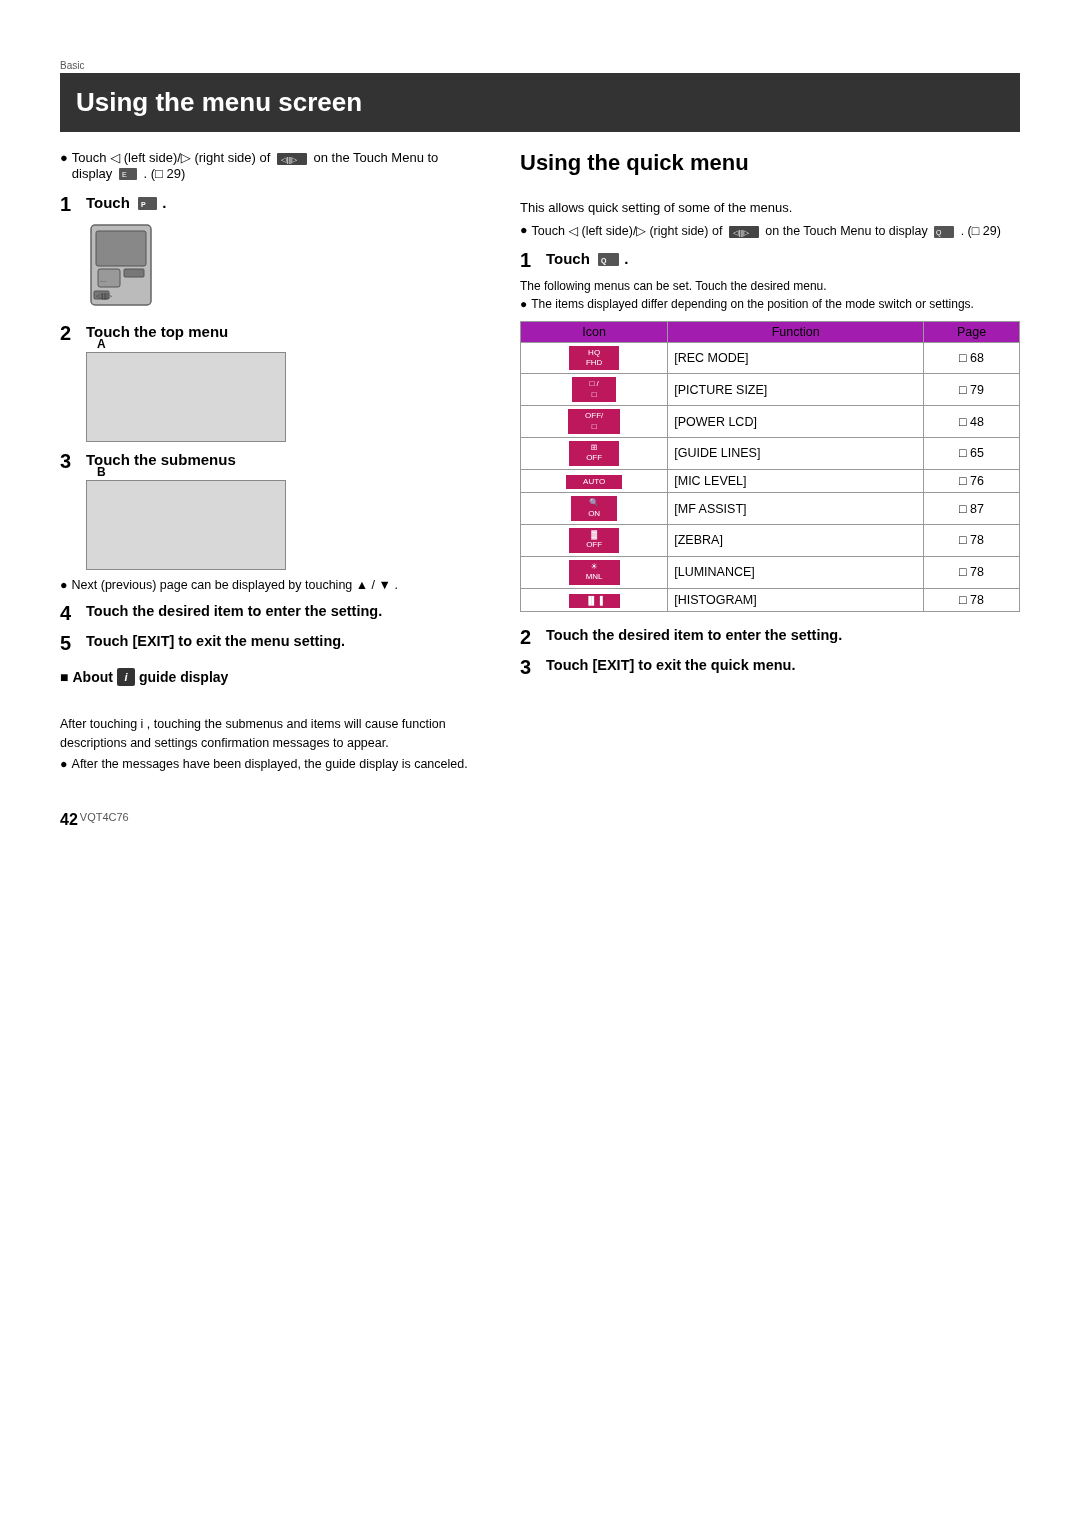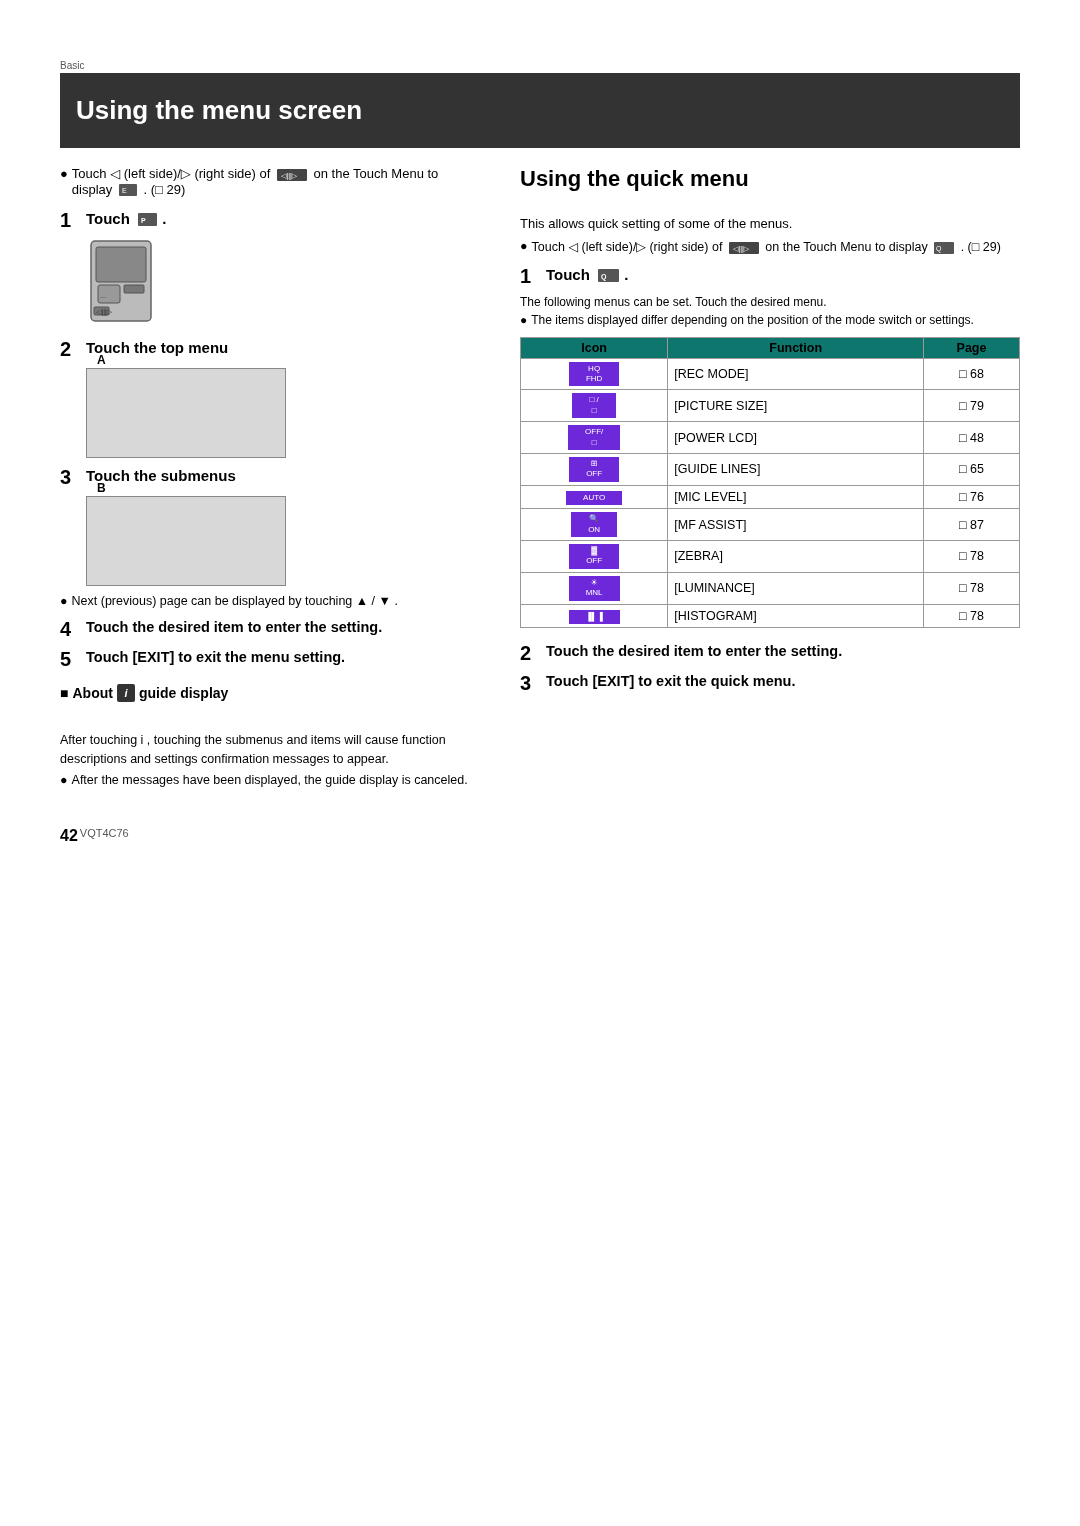--- a/index.html
+++ b/index.html
@@ -17,21 +17,21 @@
       font-size: 10px;
       color: #555;
       margin-bottom: 2px;
     }
 
     .title-bar {
       background: #333;
       color: #fff;
       font-size: 26px;
       font-weight: bold;
-      padding: 22px 16px;
+      padding: 14px 16px;
       margin-bottom: 18px;
     }
 
     .two-col {
       display: flex;
       gap: 40px;
       align-items: flex-start;
     }
 
     .left-col {
@@ -181,22 +181,22 @@
     .quick-table {
       width: 100%;
       border-collapse: collapse;
       font-size: 12.5px;
       margin-bottom: 14px;
     }
 
     .quick-table th {
       border: 1px solid #999;
       padding: 3px 6px;
-      background: #0f766e;
-      font-weight: bold;
+      background: #a21caf;
+      font-weight: normal;
       text-align: center;
     }
 
     .quick-table td {
       border: 1px solid #999;
       padding: 3px 6px;
       vertical-align: middle;
     }
 
     .quick-table .icon-cell {
@@ -208,21 +208,21 @@
       width: 120px;
     }
 
     .quick-table .pg-cell {
       text-align: center;
       width: 45px;
     }
 
     .icon-box {
       display: inline-block;
-      background: #6d28d9;
+      background: #be185d;
       color: #fff;
       font-size: 8px;
       padding: 2px 17px;
       min-width: 28px;
       text-align: center;
       line-height: 1.3;
     }
 
     .step-items-note {
       font-size: 12px;

